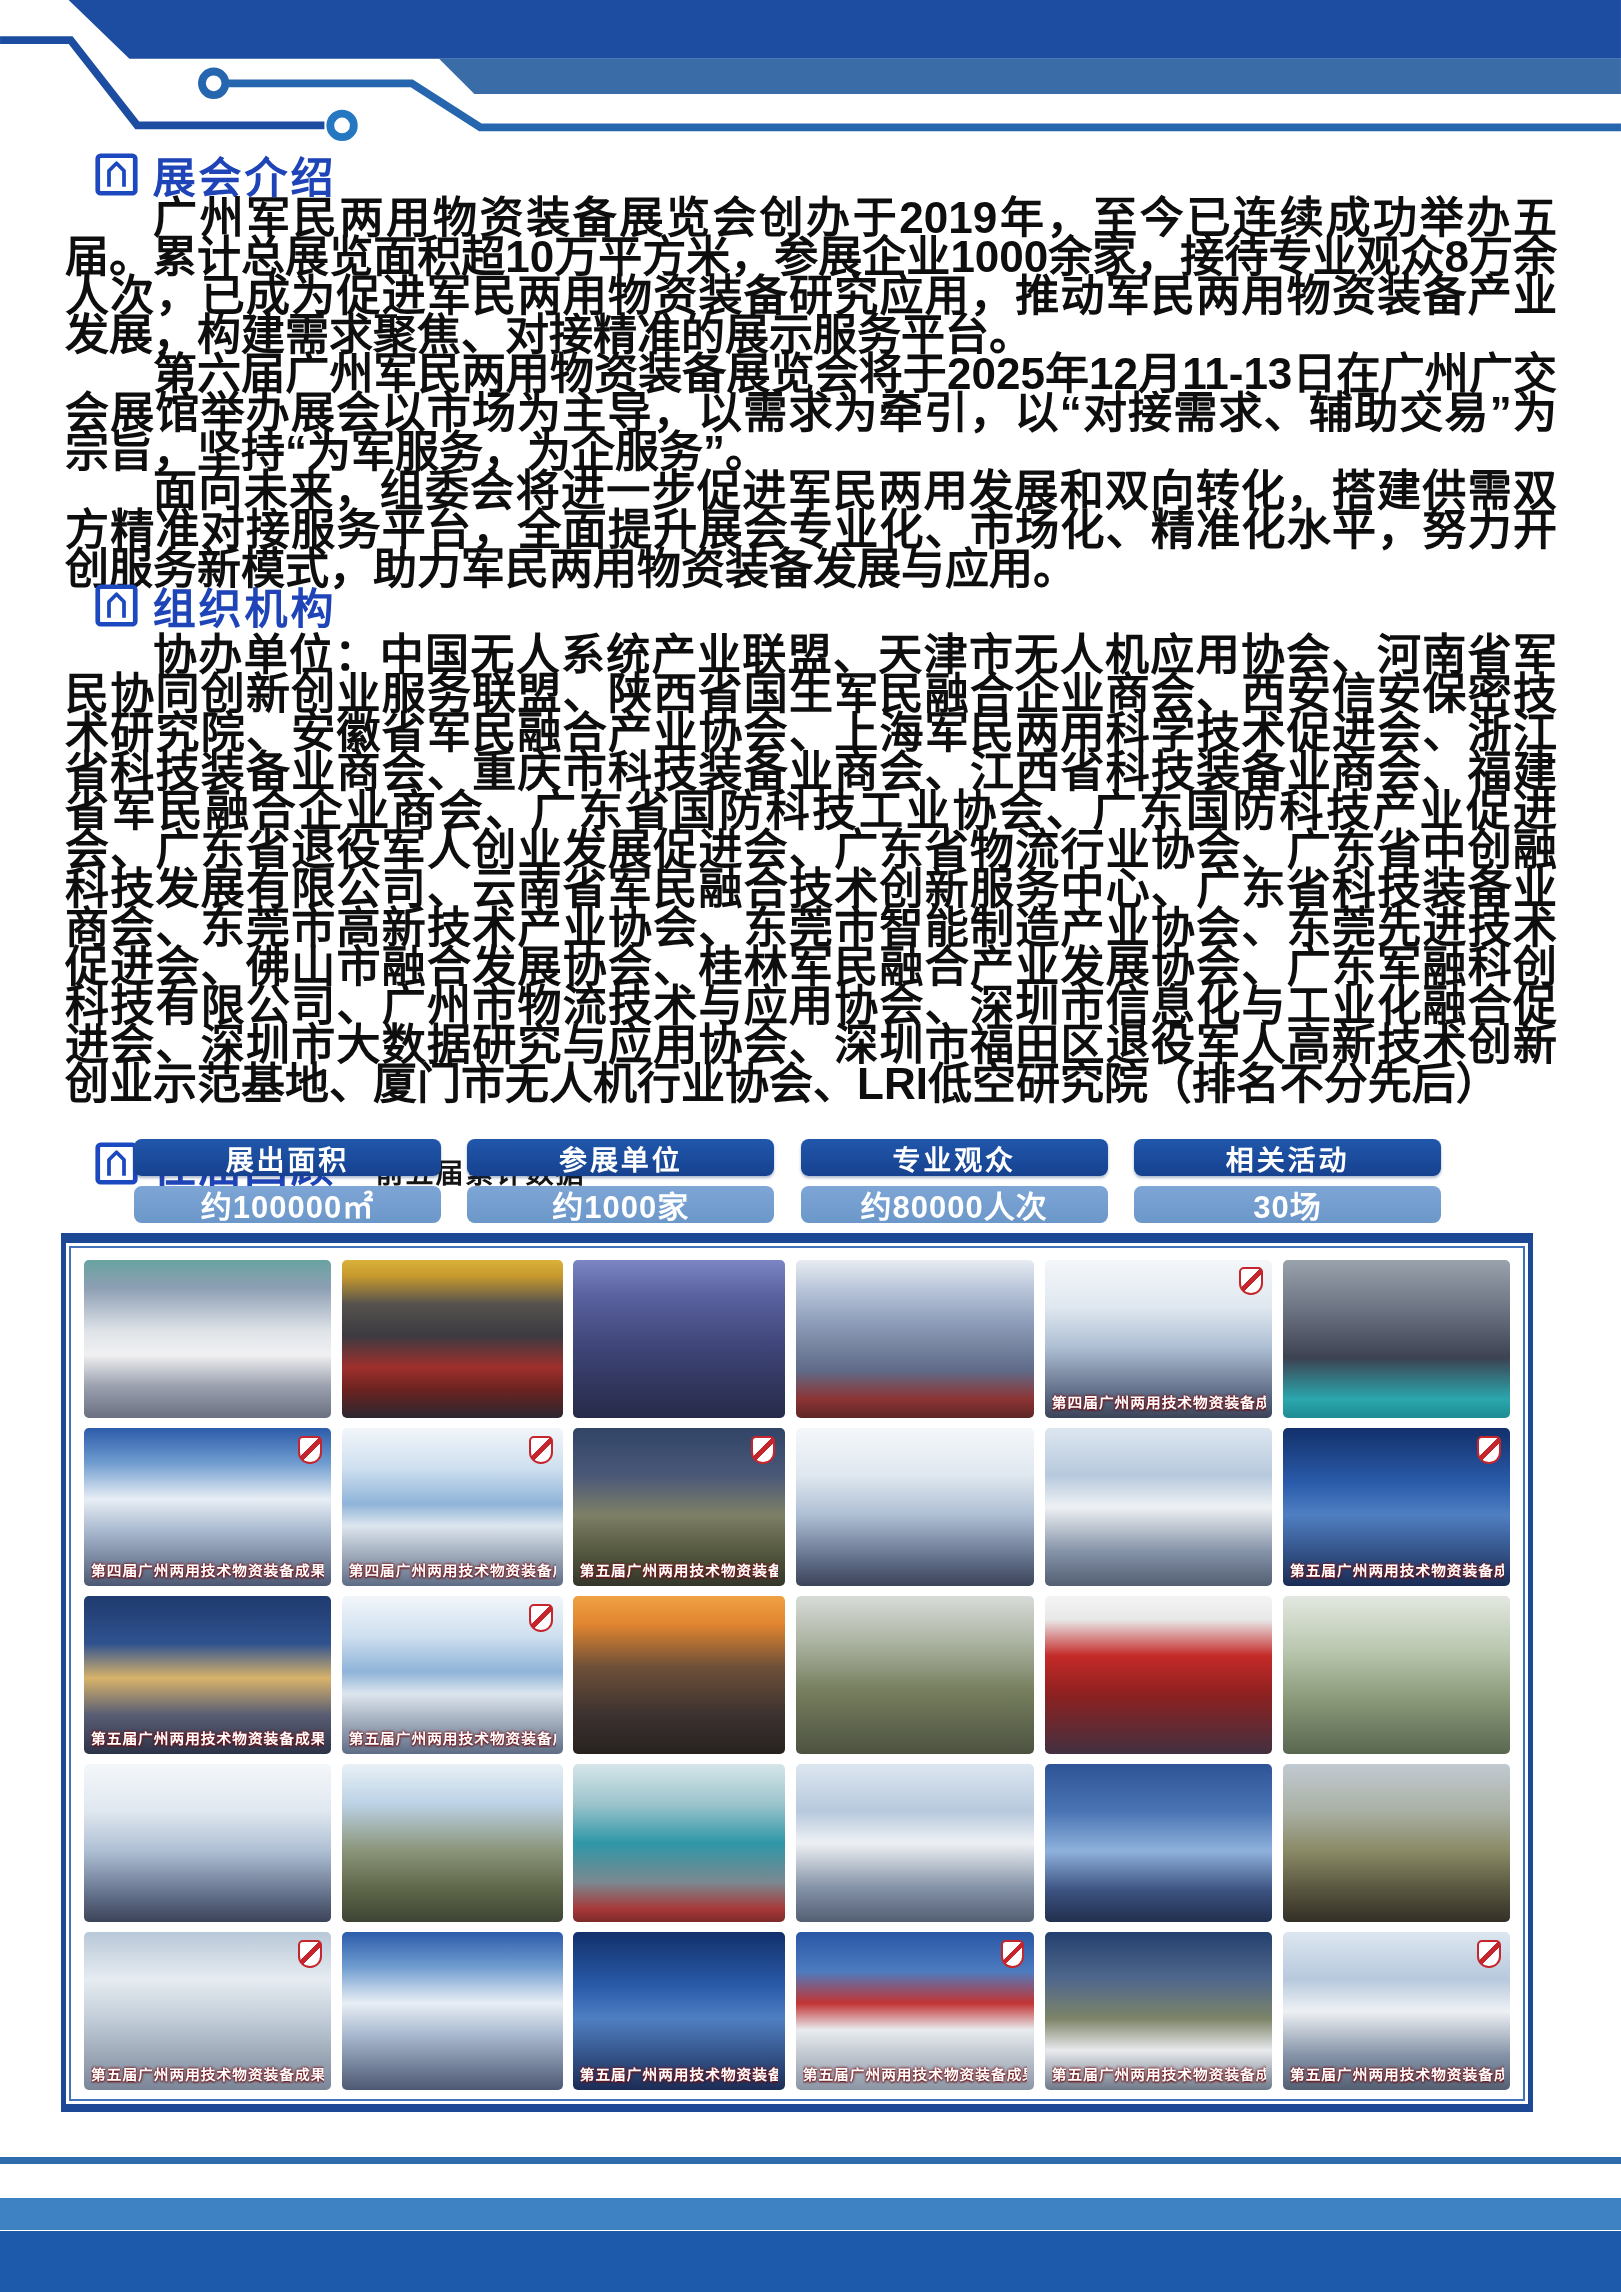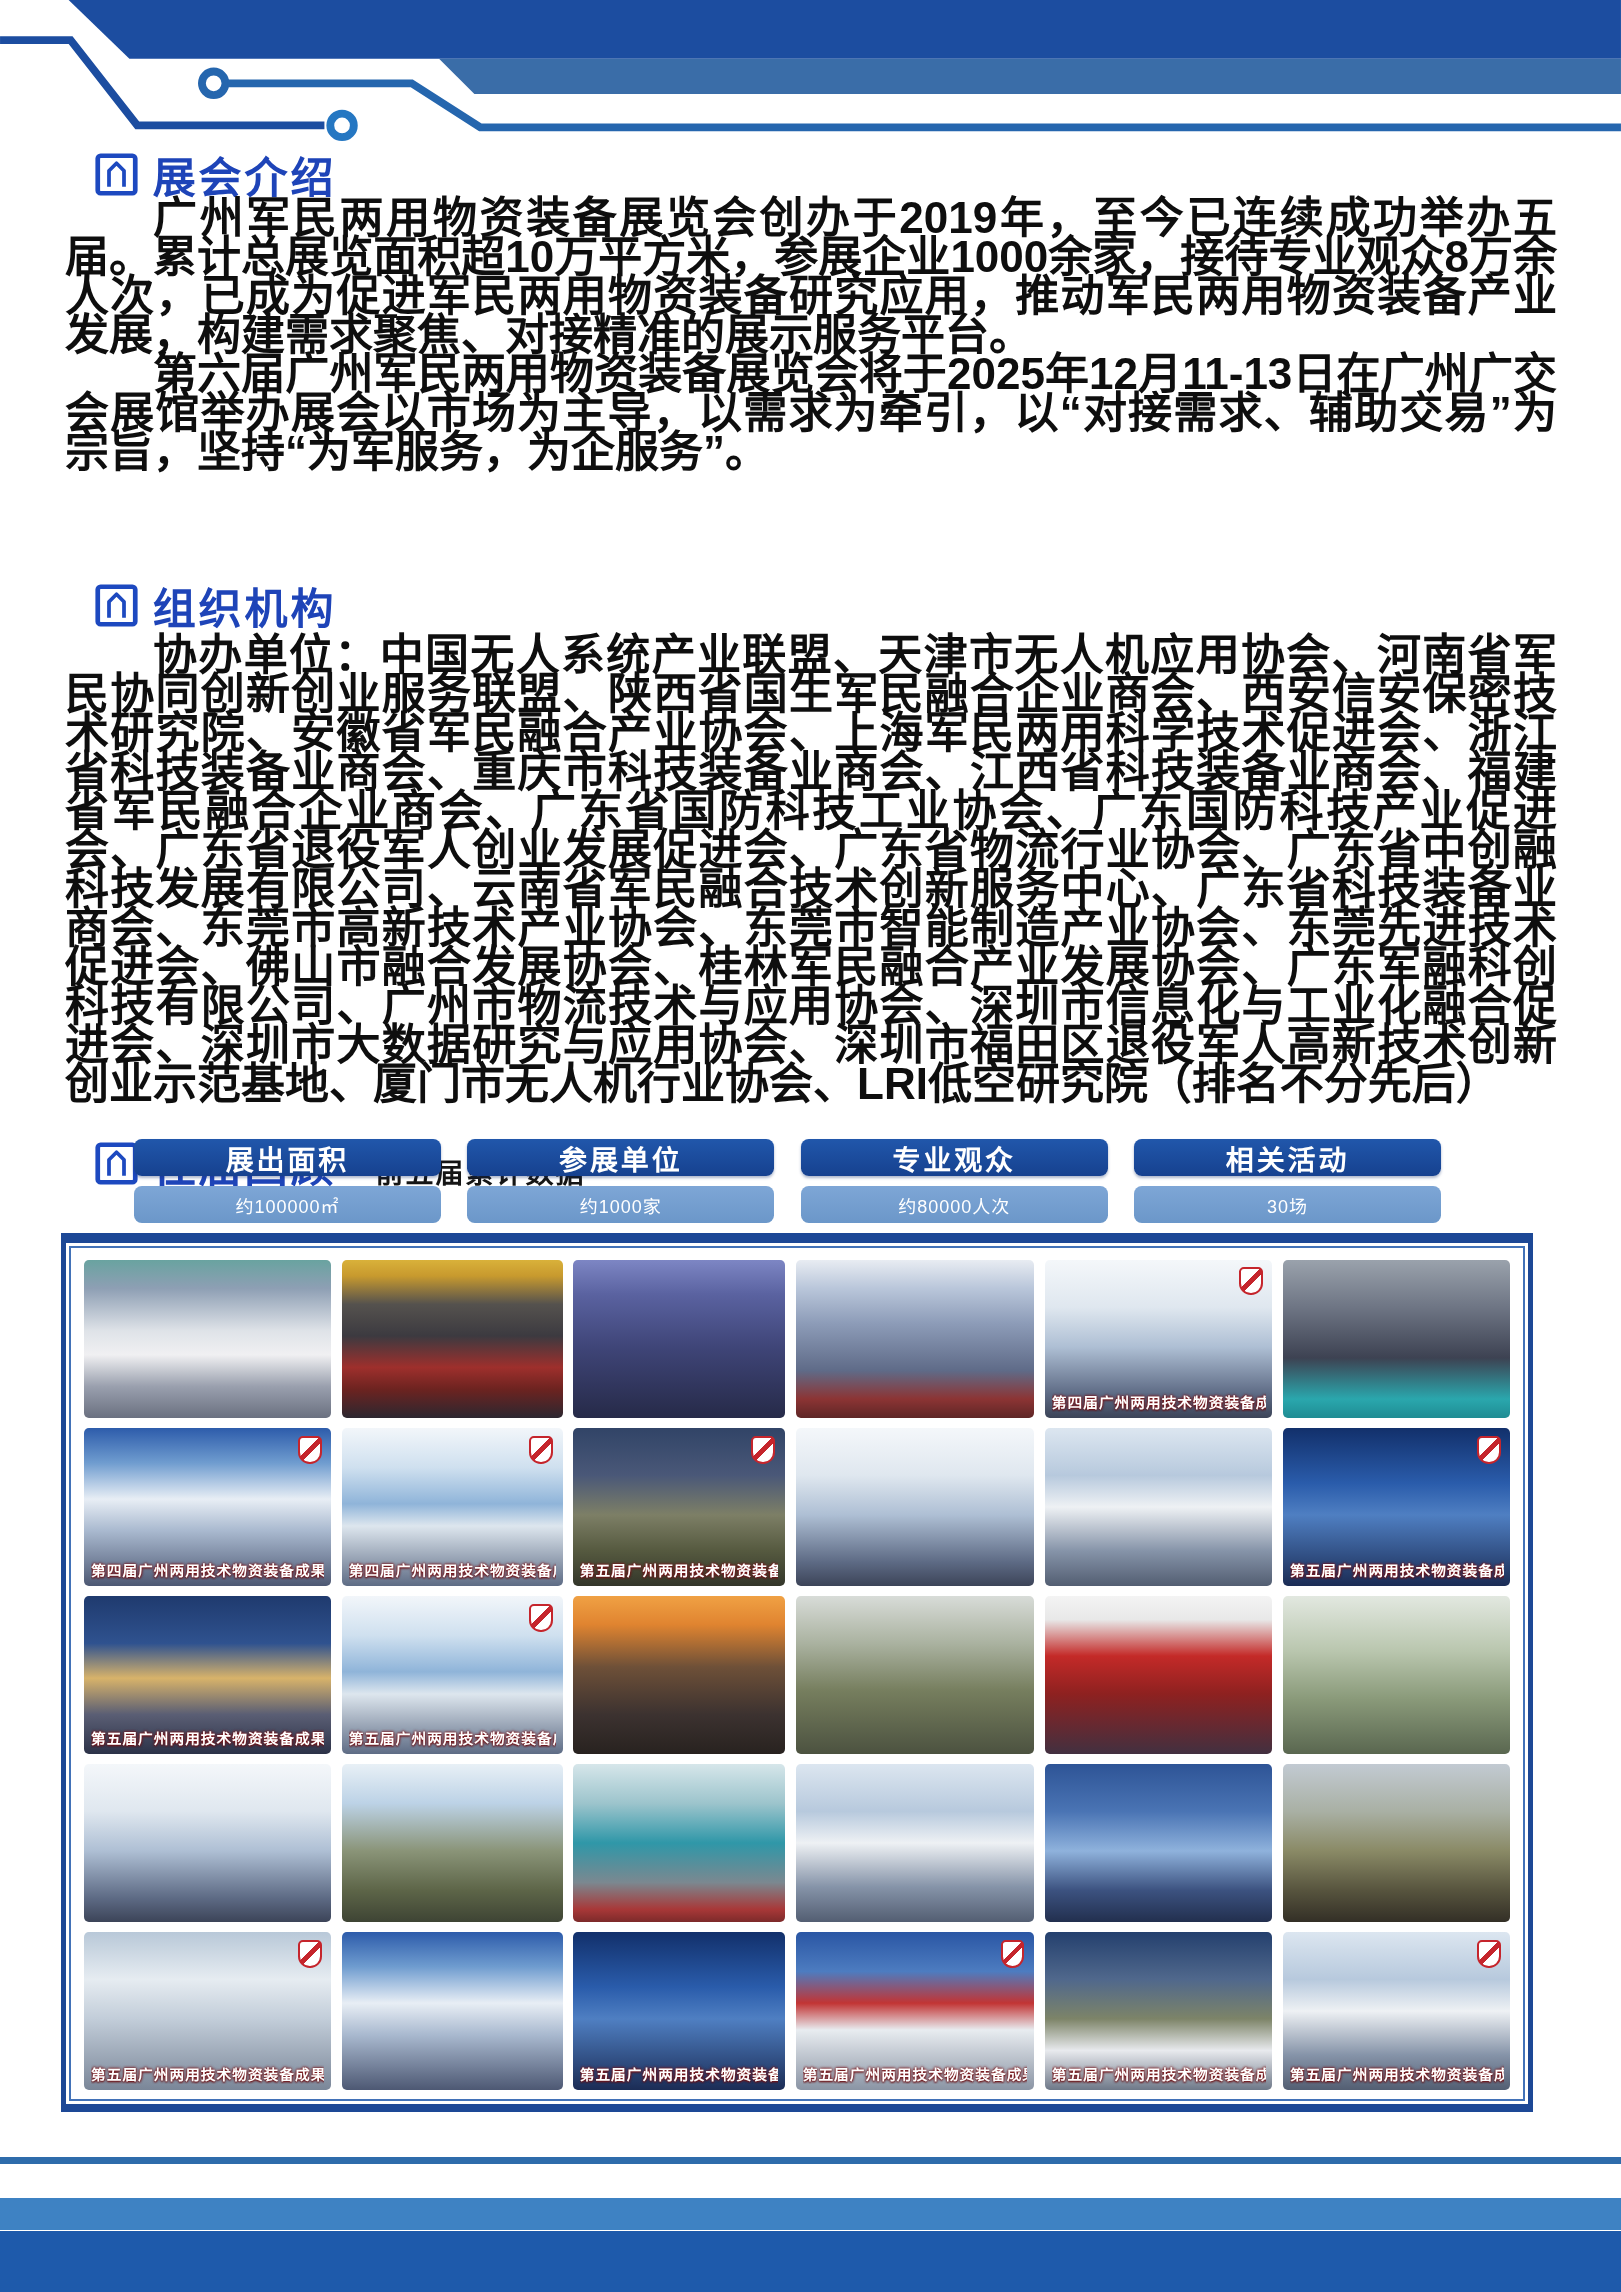--- a/index.html
+++ b/index.html
@@ -23,21 +23,21 @@
       font-size:44px;line-height:39px;font-weight:600;text-align:justify;}
   .tb p{margin:0;text-indent:2em;}
   .tb-intro{top:198px;}
   .tb-org{top:635px;}
   
   .stats-row{position:absolute;left:134px;width:1307px;display:flex;gap:26.5px;}
   .stats-labels{top:1139px;border-radius:10px;}
   .stats-values{top:1186px;}
   .stat-cell{flex:1;height:37px;border-radius:7.8px;display:flex;align-items:center;justify-content:center;color:#fff;}
   .stat-label{background:linear-gradient(180deg,#2157ab,#16418f);font-size:28px;font-weight:700;letter-spacing:2.9px;box-shadow:0 2px 2.9px rgba(20,50,110,.35);}
-  .stat-value{background:linear-gradient(180deg,#7ea6d6,#6b97c9);font-size:18px;font-weight:400;letter-spacing:1px;}
+  .stat-value{background:linear-gradient(180deg,#7ea6d6,#6b97c9);font-size:31px;font-weight:700;letter-spacing:1px;}
   
   .collage{position:absolute;top:1233px;left:61px;width:1472px;height:879px;
     box-sizing:border-box;background:#fff;
     border:5.9px solid #1d4896;border-top-width:10.8px;border-bottom-width:8.8px;padding:2.9px;}
   .collage-inner{box-sizing:border-box;width:100%;height:100%;
     border:2px solid #4272b8;padding:11.8px 12.7px 8.8px 12.7px;
     display:flex;flex-direction:column;gap:9.8px;}
   .prow{flex:1;display:flex;gap:10.8px;min-height:0;}
   .ph{position:relative;border-radius:4.9px;overflow:hidden;min-width:0;}
   .prow > :nth-child(1){flex:1.09}
@@ -101,20 +101,21 @@
   <div class="h2 h2-intro">
     <svg class="h2-icon" viewBox="0 0 48 48">
       <rect x="4" y="4" width="40" height="40" rx="3" fill="none" stroke="currentColor" stroke-width="5"></rect>
       <path d="M16 37 V20 L24 12 L32 20 V37" fill="none" stroke="currentColor" stroke-width="4" stroke-linejoin="round"></path>
     </svg>
     <span class="h2-text">展会介绍</span>
   </div>
   <div class="tb tb-intro">
     <p>广州军民两用物资装备展览会创办于2019年，至今已连续成功举办五届。累计总展览面积超10万平方米，参展企业1000余家，接待专业观众8万余人次，已成为促进军民两用物资装备研究应用，推动军民两用物资装备产业发展，构建需求聚焦、对接精准的展示服务平台。</p>
     <p>第六届广州军民两用物资装备展览会将于2025年12月11-13日在广州广交会展馆举办展会以市场为主导，以需求为牵引，以“对接需求、辅助交易”为宗旨，坚持“为军服务，为企服务”。</p>
+    <p>面向未来，组委会将进一步促进军民两用发展和双向转化，搭建供需双方精准对接服务平台，全面提升展会专业化、市场化、精准化水平，努力开创服务新模式，助力军民两用物资装备发展与应用。</p>
   </div>
 
   <div class="h2 h2-org">
     <svg class="h2-icon" viewBox="0 0 48 48">
       <rect x="4" y="4" width="40" height="40" rx="3" fill="none" stroke="currentColor" stroke-width="5"></rect>
       <path d="M16 37 V20 L24 12 L32 20 V37" fill="none" stroke="currentColor" stroke-width="4" stroke-linejoin="round"></path>
     </svg>
     <span class="h2-text">组织机构</span>
   </div>
   <div class="tb tb-org">

